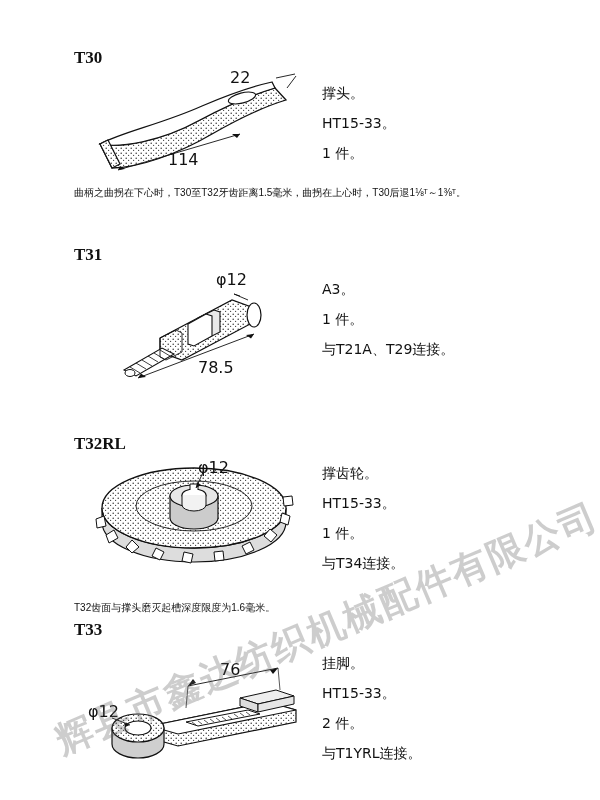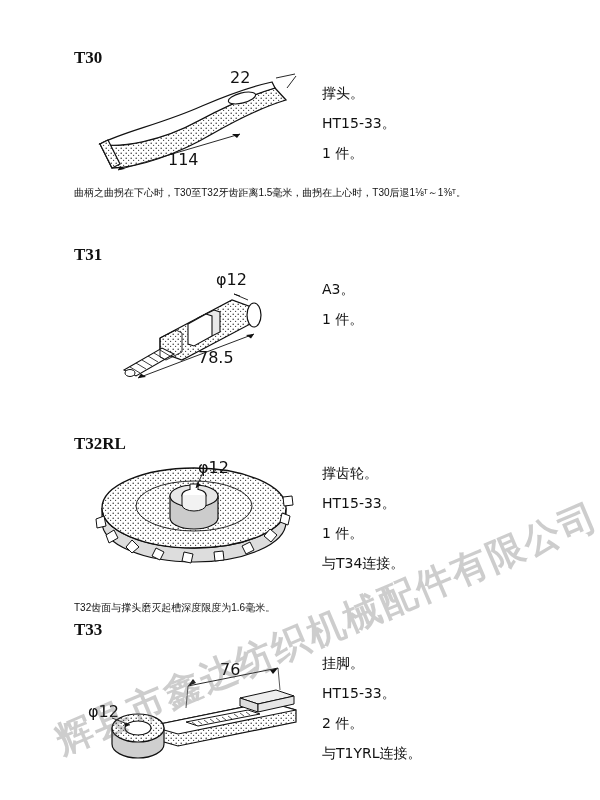--- a/index.html
+++ b/index.html
@@ -179,26 +179,27 @@
         <path d="M58 60 L 74 52 L 80 55 L 80 74 L 64 82 L 58 79 Z" fill="none" stroke="#111" stroke-width="0.9"></path>
 
         <path d="M132 16 L 146 22" stroke="#111" stroke-width="0.9"></path>
         <path d="M132 16 L 138 18" stroke="#111" stroke-width="0.9"></path>
 
         <path d="M36 100 L 152 56" stroke="#111" stroke-width="0.9"></path>
         <path d="M36 100 l 8 -1 l -5 -3.5 z" fill="#111"></path>
         <path d="M152 56 l -8 1 l 5 3.5 z" fill="#111"></path>
       </svg>
       <div class="dimlabel" style="left:114px; top:-8px;">φ12</div>
-      <div class="dimlabel" style="left:96px; top:70px;">78.5</div>
+      <div class="dimlabel" style="left:96px; top:80px;">78.5</div>
     </div>
 
     <div class="speclist" style="left:292px; top:274px;">
       <div>A3。</div>
       <div>1 件。</div>
+      <div>与T21A、T29连接。</div>
     </div>
   </div>
 
   <div class="part" style="top:0;">
     <div class="code" style="left:44px; top:434px;">T32RL</div>
 
     <div class="fig" style="left:62px; top:462px;">
       <svg width="210" height="115" viewBox="0 0 210 115">
 
         <path d="M10 60 a 92 40 0 0 0 184 0 l 0 -14 a 92 40 0 0 1 -184 0 z" fill="#dddddd" stroke="#111" stroke-width="1.2"></path>

